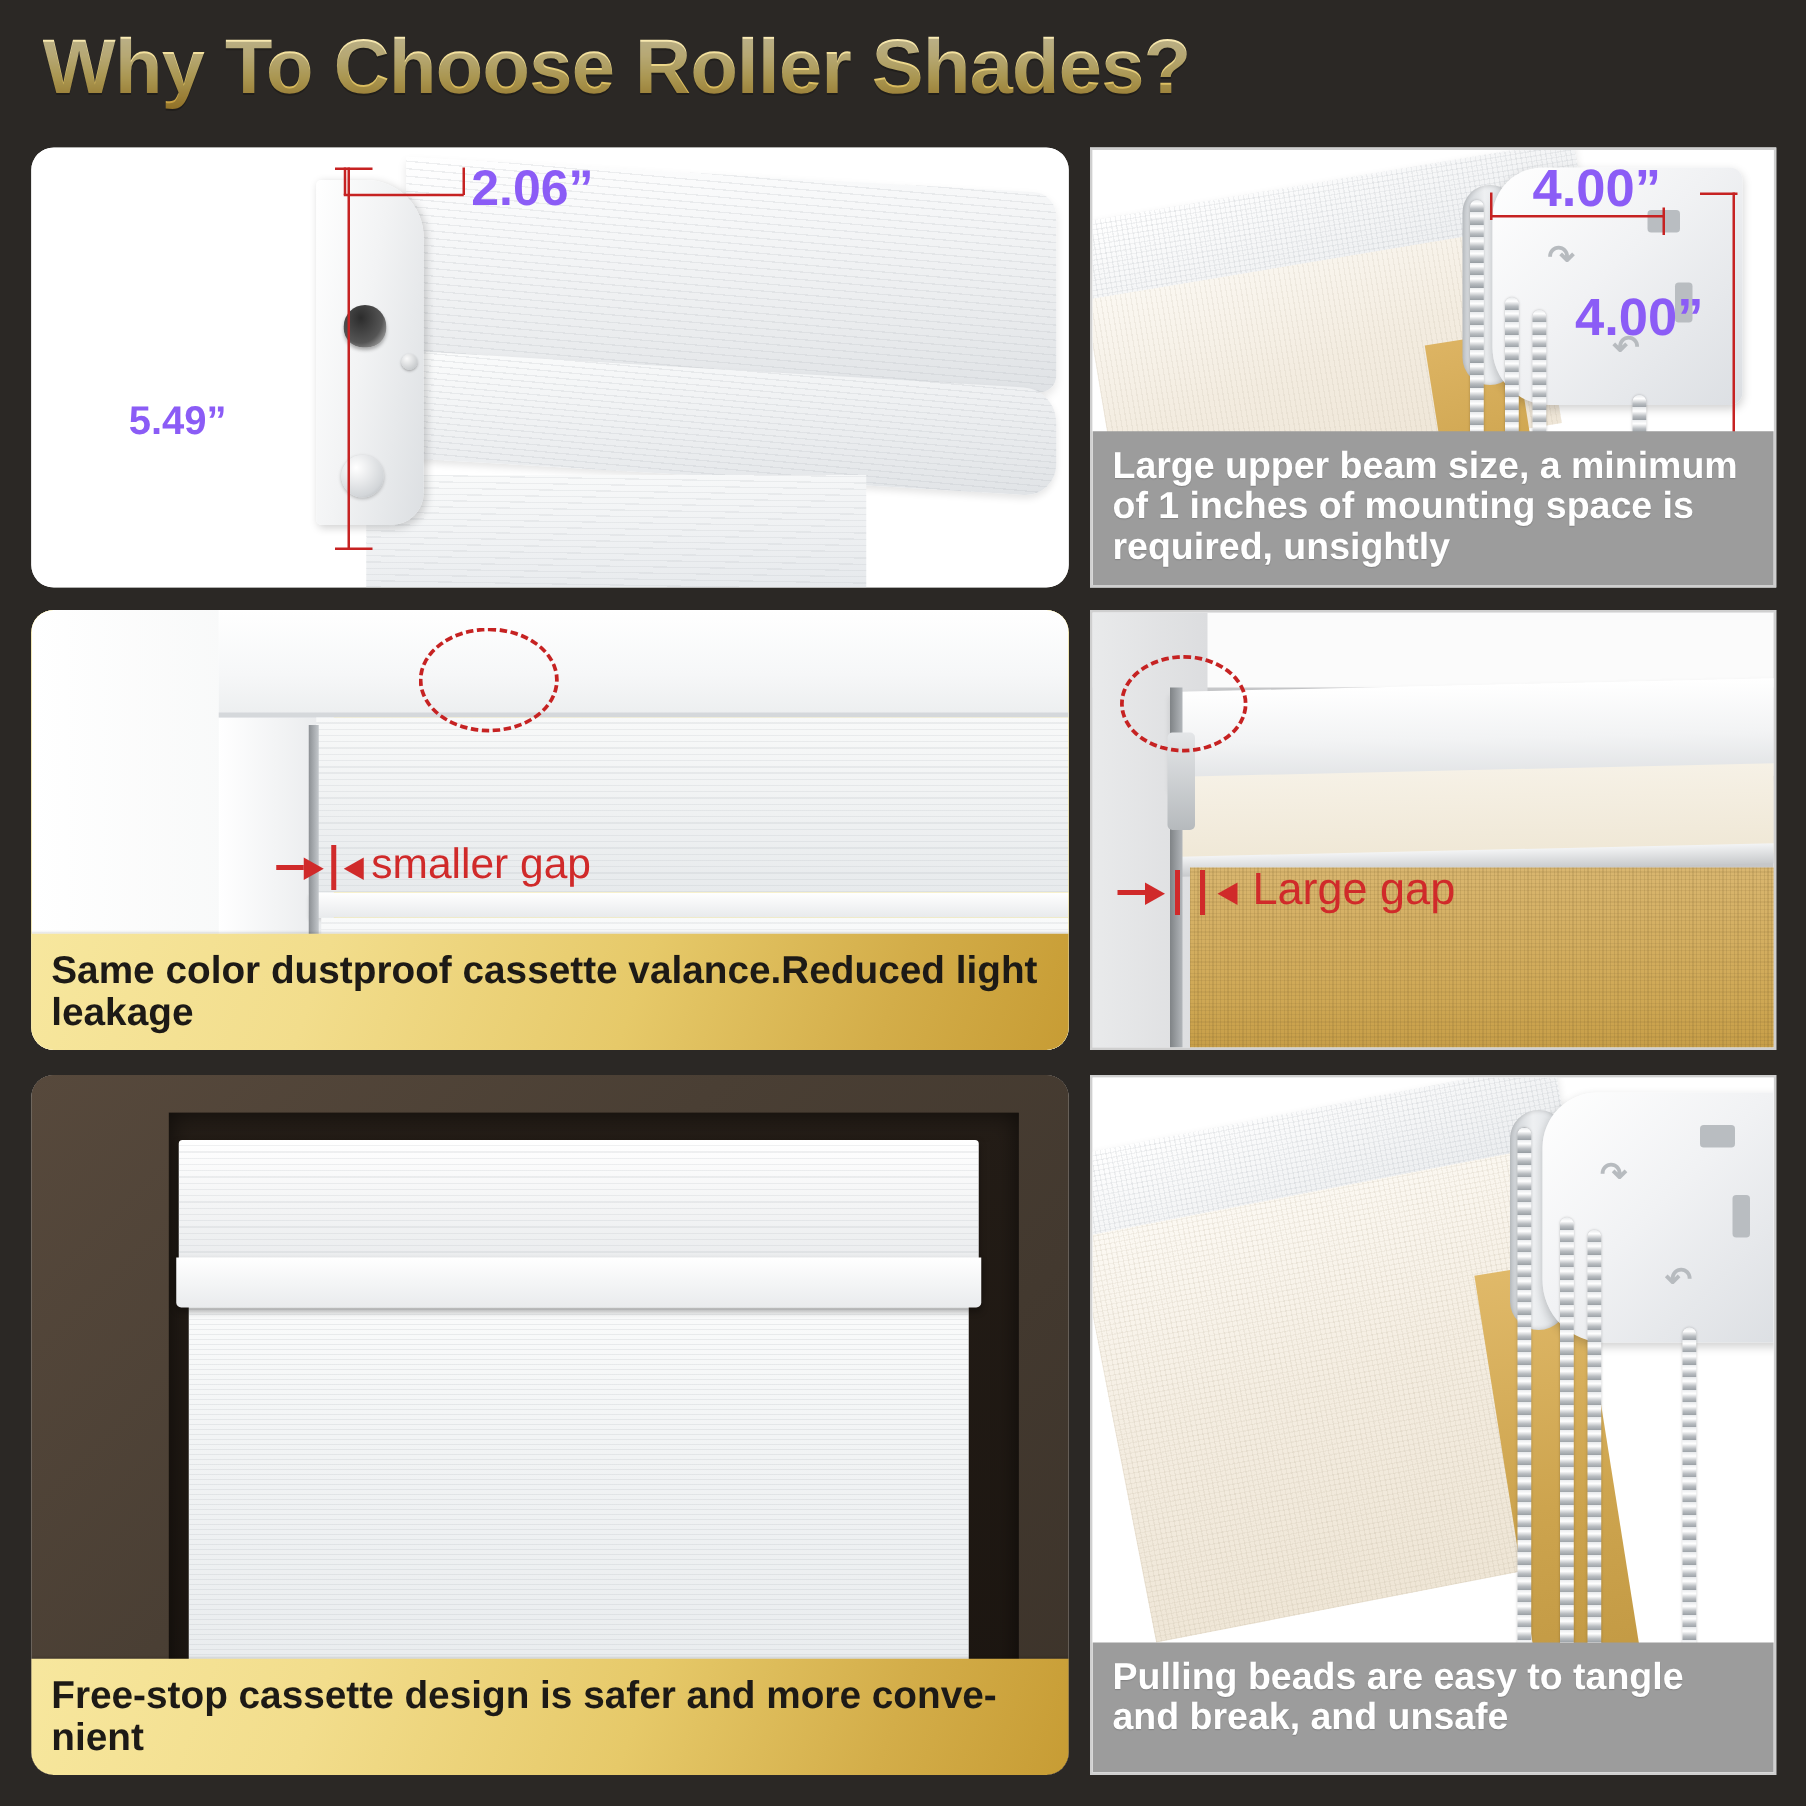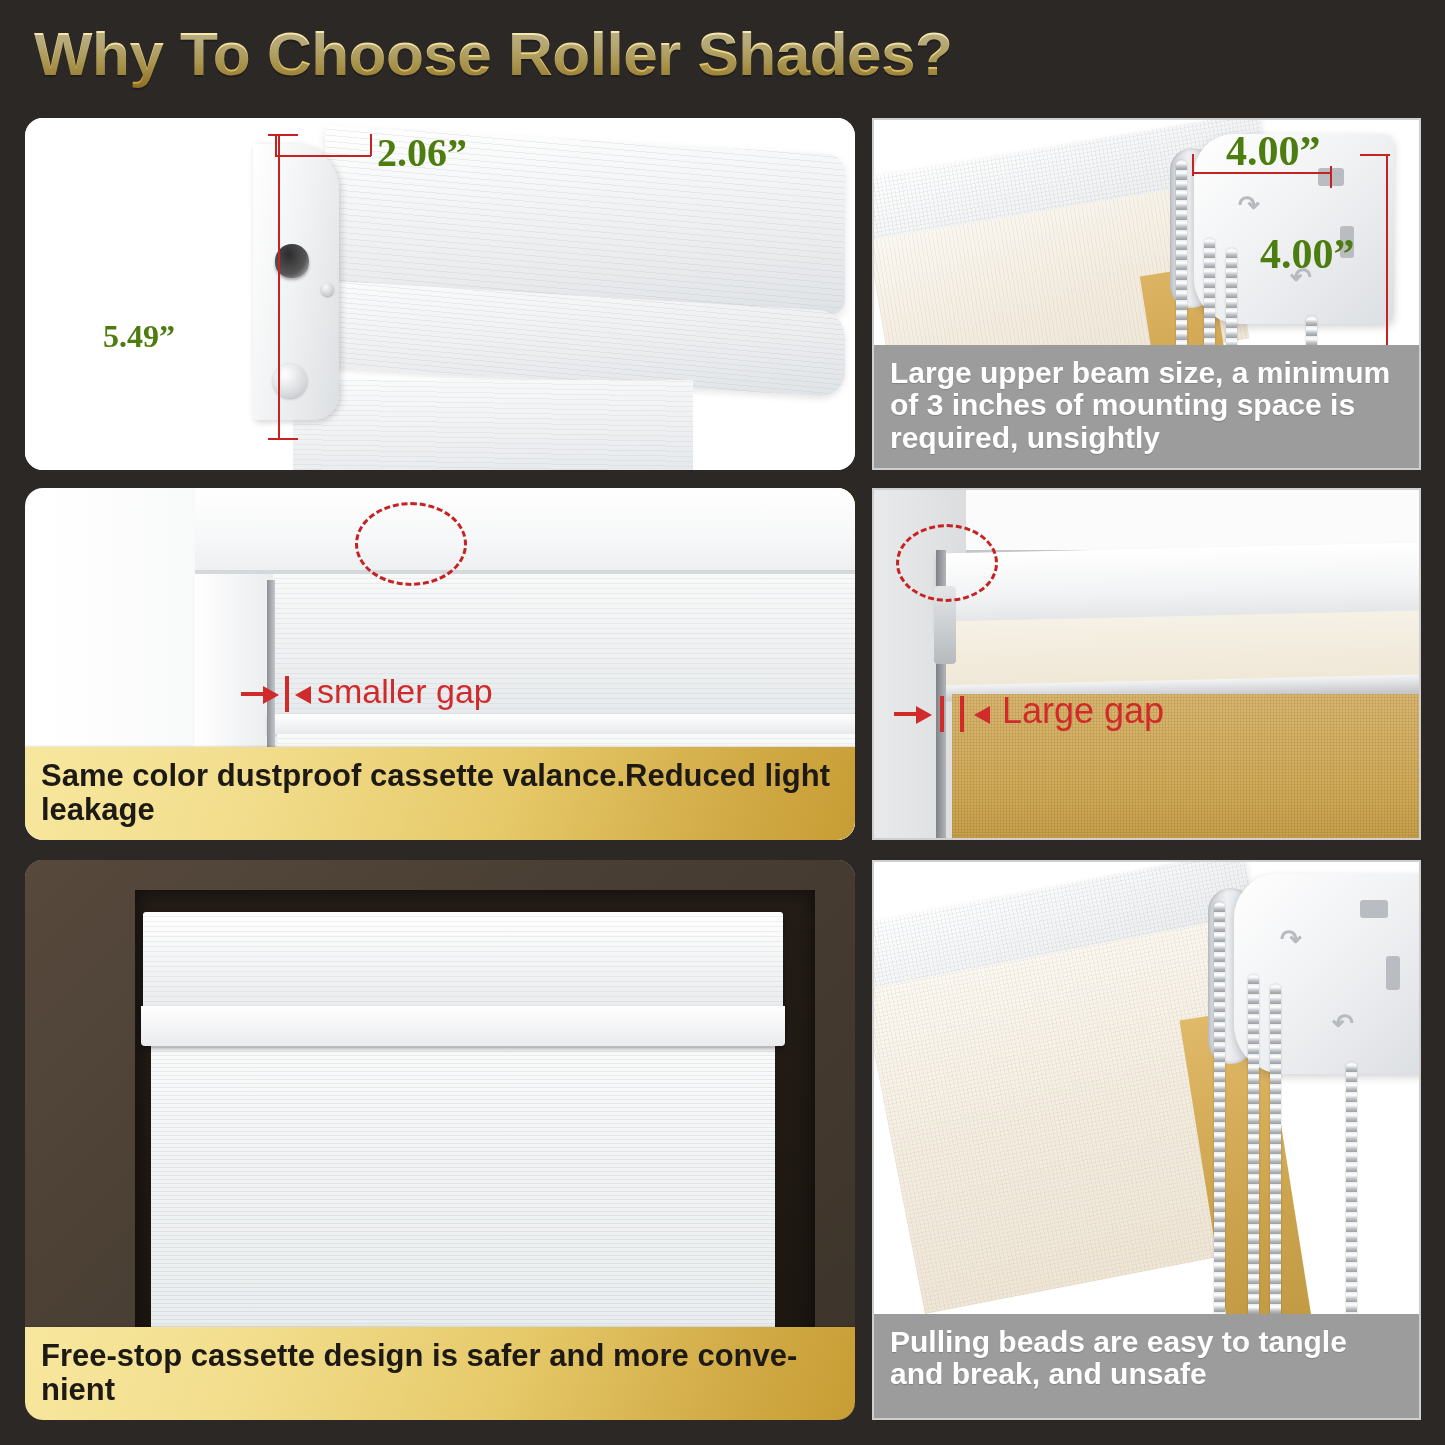--- a/index.html
+++ b/index.html
@@ -116,22 +116,22 @@
     background:repeating-linear-gradient(1deg,rgba(178,183,188,.18) 0px,rgba(178,183,188,.18) 1px,rgba(255,255,255,0) 1px,rgba(255,255,255,0) 5px);
   }
 
   
   .dim{position:absolute;z-index:25;}
   .dim-line-v{background:#c62222;width:2px;}
   .dim-line-h{background:#c62222;height:2px;}
   .dim-cap-h{background:#c62222;height:2px;width:30px;}
   .dim-cap-v{background:#c62222;width:2px;height:22px;}
   .dim-label{
-    position:absolute;color:#4d7c0f;font-weight:bold;
-    font-family:Liberation Serif, serif;z-index:26;white-space:nowrap;text-align:right;
+    position:absolute;color:#8b5cf6;font-weight:bold;
+    font-family:Liberation Sans, sans-serif;z-index:26;white-space:nowrap;text-align:right;
   }
 
   
   .p2 .shot{background:#ffffff;}
   .r2-roller{
     position:absolute;left:-10px;top:58px;width:400px;height:104px;
     background:linear-gradient(170deg,#ffffff 0%,#f4f5f6 40%,#e4e7ea 100%);
     transform:rotate(-9.5deg);transform-origin:left top;
     box-shadow:0 3px 7px rgba(0,0,0,.10);
   }
@@ -166,21 +166,21 @@
     background:linear-gradient(90deg,#c8ccd0,#eef0f2 40%,#d6dade);
     box-shadow:inset 0 0 4px rgba(0,0,0,.2);
   }
   .bead{
     position:absolute;width:11px;
     background:repeating-linear-gradient(180deg,#e9ebed 0px,#ffffff 3px,#b9bdc1 7px,#9aa0a5 10px);
     border-radius:6px;box-shadow:0 0 2px rgba(0,0,0,.25);z-index:12;
   }
 
   
-  .p3 .shot{background:#fde047;margin-left:20px;}
+  .p3 .shot{background:#fde047;}
   .w-wall{position:absolute;left:0;top:0;width:190px;height:100%;background:linear-gradient(90deg,#ffffff,#f7f8f8);}
   .w-frame{position:absolute;left:150px;top:0;width:92px;height:100%;
     background:linear-gradient(90deg,#ffffff 0%,#f3f4f5 50%,#e7e9eb 100%);
     box-shadow:2px 0 4px rgba(0,0,0,.05);}
   .w-head{position:absolute;left:150px;top:0;width:680px;height:86px;
     background:linear-gradient(180deg,#ffffff 0%,#f6f7f8 60%,#eceeef 100%);}
   .w-head:after{content:"";position:absolute;left:0;bottom:0;width:100%;height:4px;background:#d5d8db;}
   .sh-cassette{position:absolute;left:228px;top:86px;width:602px;height:140px;
     background:linear-gradient(180deg,#f8f9f9,#eff1f2 55%,#e7eaec 100%);}
   .sh-cassette:before{content:"";position:absolute;inset:0;
@@ -335,21 +335,21 @@
       <div class="dim dim-line-h" style="left:318px;top:52px;width:140px;"></div>
       <div class="dim dim-cap-v" style="left:318px;top:34px;"></div>
       <div class="dim dim-cap-v" style="left:456px;top:46px;"></div>
       <div class="dim-label" style="left:352px;top:7px;font-size:42px;">4.00”</div>
 
       <div class="dim dim-line-v" style="left:512px;top:34px;height:196px;"></div>
       <div class="dim dim-cap-h" style="left:486px;top:34px;"></div>
       <div class="dim dim-cap-h" style="left:486px;top:228px;"></div>
       <div class="dim-label" style="left:386px;top:110px;font-size:42px;">4.00”</div>
     </div>
-    <div class="cap gray tall">Large upper beam size, a minimum of 3 inches of mounting space is required, unsightly</div>
+    <div class="cap gray tall">Large upper beam size, a minimum of 1 inches of mounting space is required, unsightly</div>
   </div>
 
   <div class="panel left row2 p3">
     <div class="shot">
       <div class="w-wall"></div>
       <div class="w-frame"></div>
       <div class="w-head"></div>
       <div class="sh-cassette"></div>
       <div class="sh-rail"></div>
       <div class="sh-fabric"></div>

